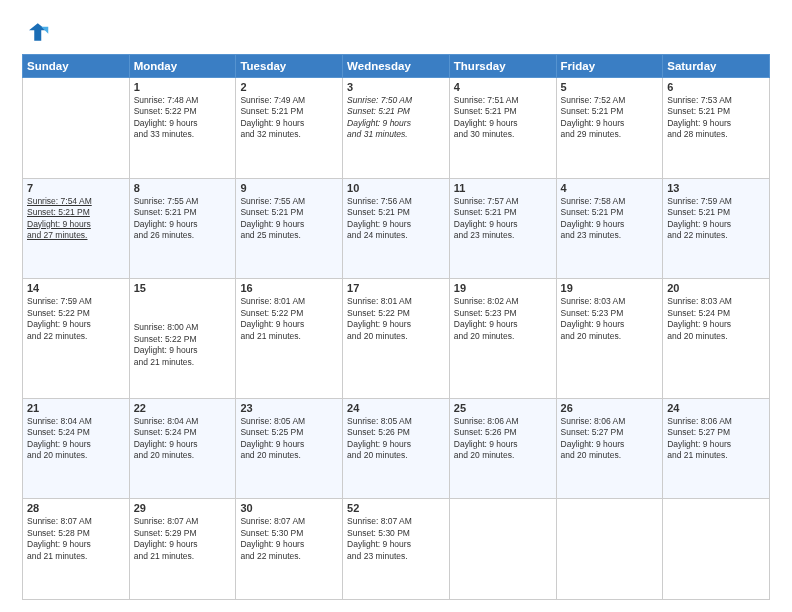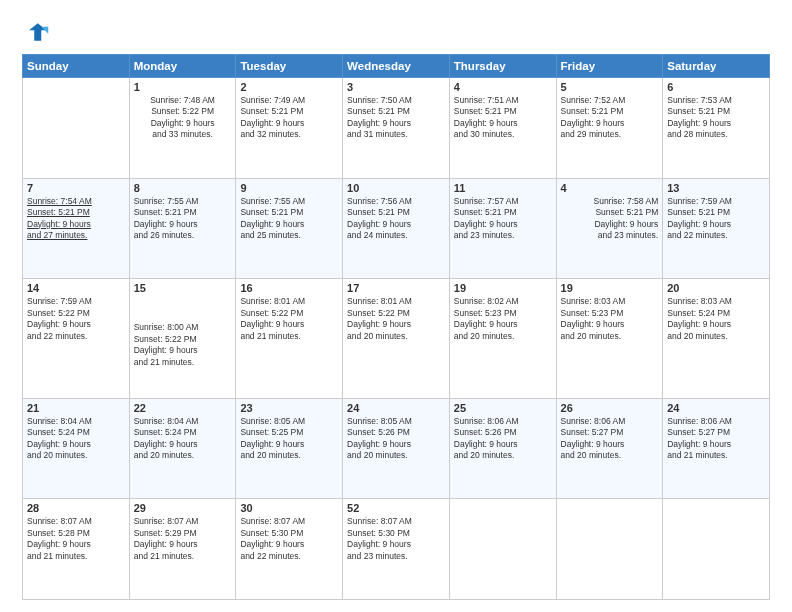--- a/index.html
+++ b/index.html
@@ -126,35 +126,35 @@
           <th>Thursday</th>
           <th>Friday</th>
           <th>Saturday</th>
         </tr>
     </thead>
     <tbody id="calendar-body">
     <tr>
           <td class="empty"></td>
           <td>
             <span class="day-number">1</span>
-            <div class="day-info" style="white-space: pre-line; text-align: center;">Sunrise: 7:48 AM
+            <div class="day-info" style="white-space: pre-line;">Sunrise: 7:48 AM
 Sunset: 5:22 PM
 Daylight: 9 hours
 and 33 minutes.</div>
           </td>
           <td>
             <span class="day-number">2</span>
             <div class="day-info" style="white-space: pre-line;">Sunrise: 7:49 AM
 Sunset: 5:21 PM
 Daylight: 9 hours
 and 32 minutes.</div>
           </td>
           <td>
             <span class="day-number">3</span>
-            <div class="day-info" style="white-space: pre-line;">Sunrise: 7:50 AM
+            <div class="day-info" style="white-space: pre-line; font-style: italic;">Sunrise: 7:50 AM
 Sunset: 5:21 PM
 Daylight: 9 hours
 and 31 minutes.</div>
           </td>
           <td>
             <span class="day-number">4</span>
             <div class="day-info" style="white-space: pre-line;">Sunrise: 7:51 AM
 Sunset: 5:21 PM
 Daylight: 9 hours
 and 30 minutes.</div>
@@ -205,21 +205,21 @@
           </td>
           <td>
             <span class="day-number">11</span>
             <div class="day-info" style="white-space: pre-line;">Sunrise: 7:57 AM
 Sunset: 5:21 PM
 Daylight: 9 hours
 and 23 minutes.</div>
           </td>
           <td>
             <span class="day-number">4</span>
-            <div class="day-info" style="white-space: pre-line; text-align: right;">Sunrise: 7:58 AM
+            <div class="day-info" style="white-space: pre-line;">Sunrise: 7:58 AM
 Sunset: 5:21 PM
 Daylight: 9 hours
 and 23 minutes.</div>
           </td>
           <td>
             <span class="day-number">13</span>
             <div class="day-info" style="white-space: pre-line;">Sunrise: 7:59 AM
 Sunset: 5:21 PM
 Daylight: 9 hours
 and 22 minutes.</div>

